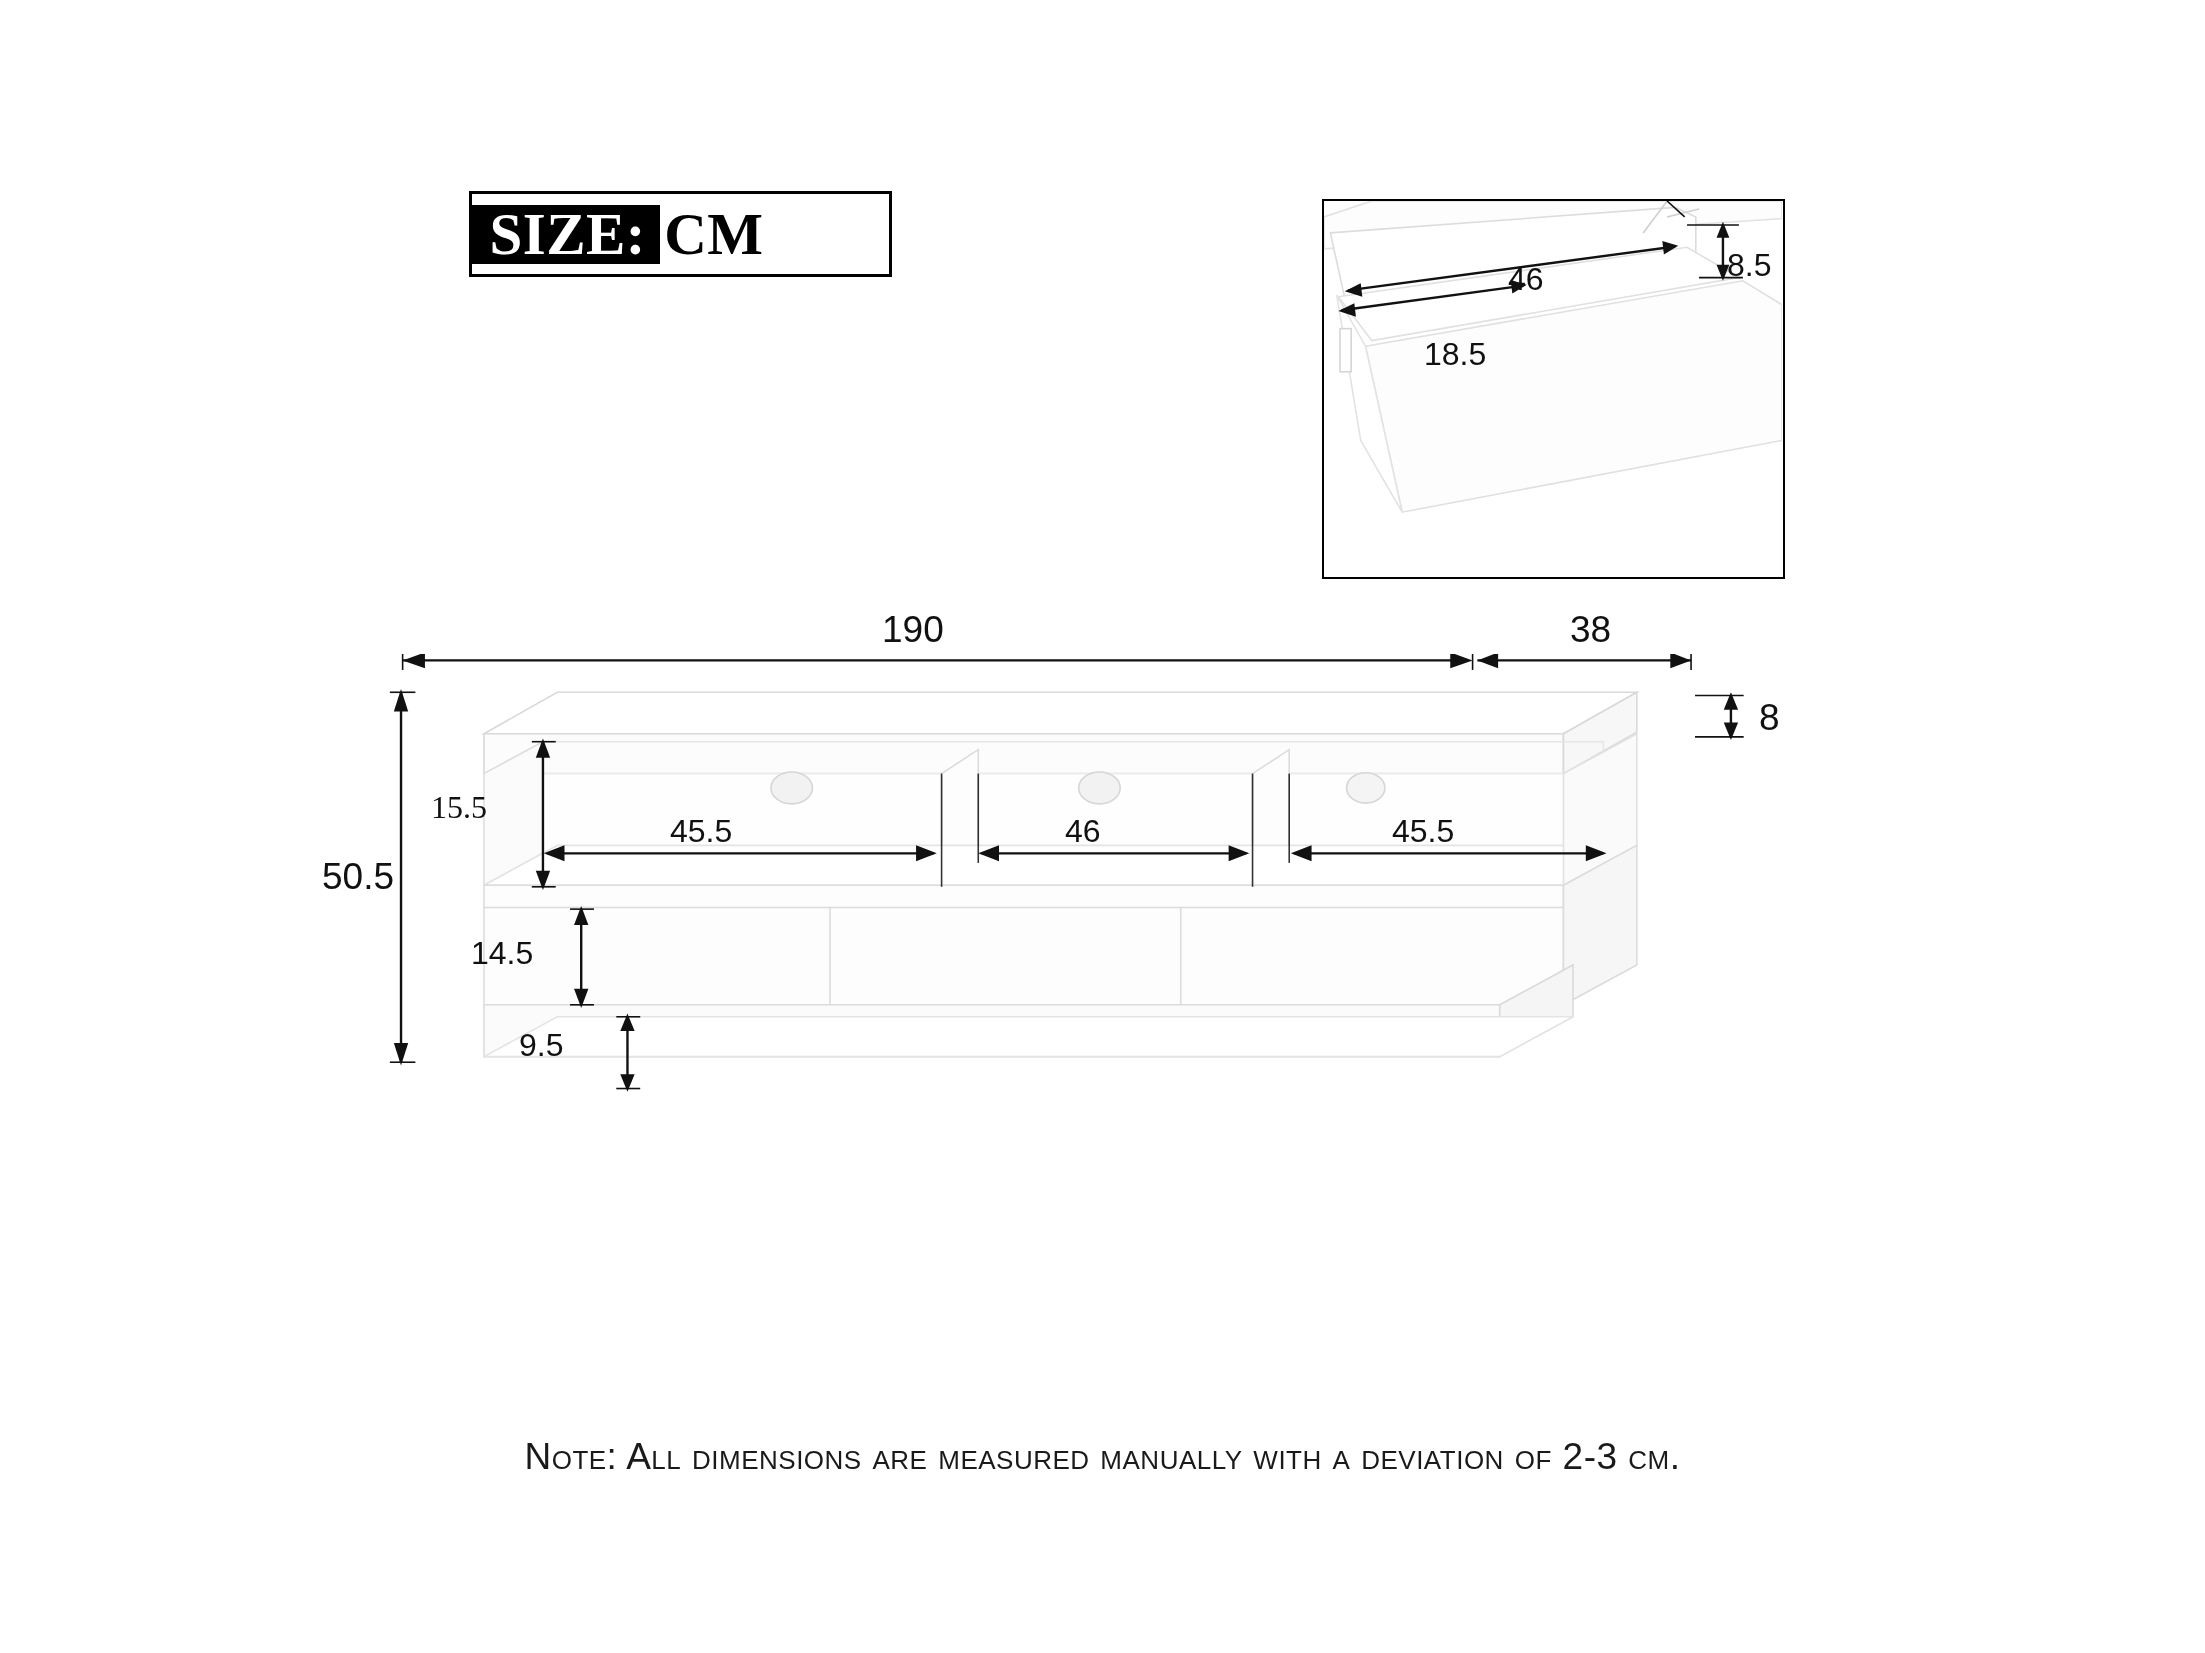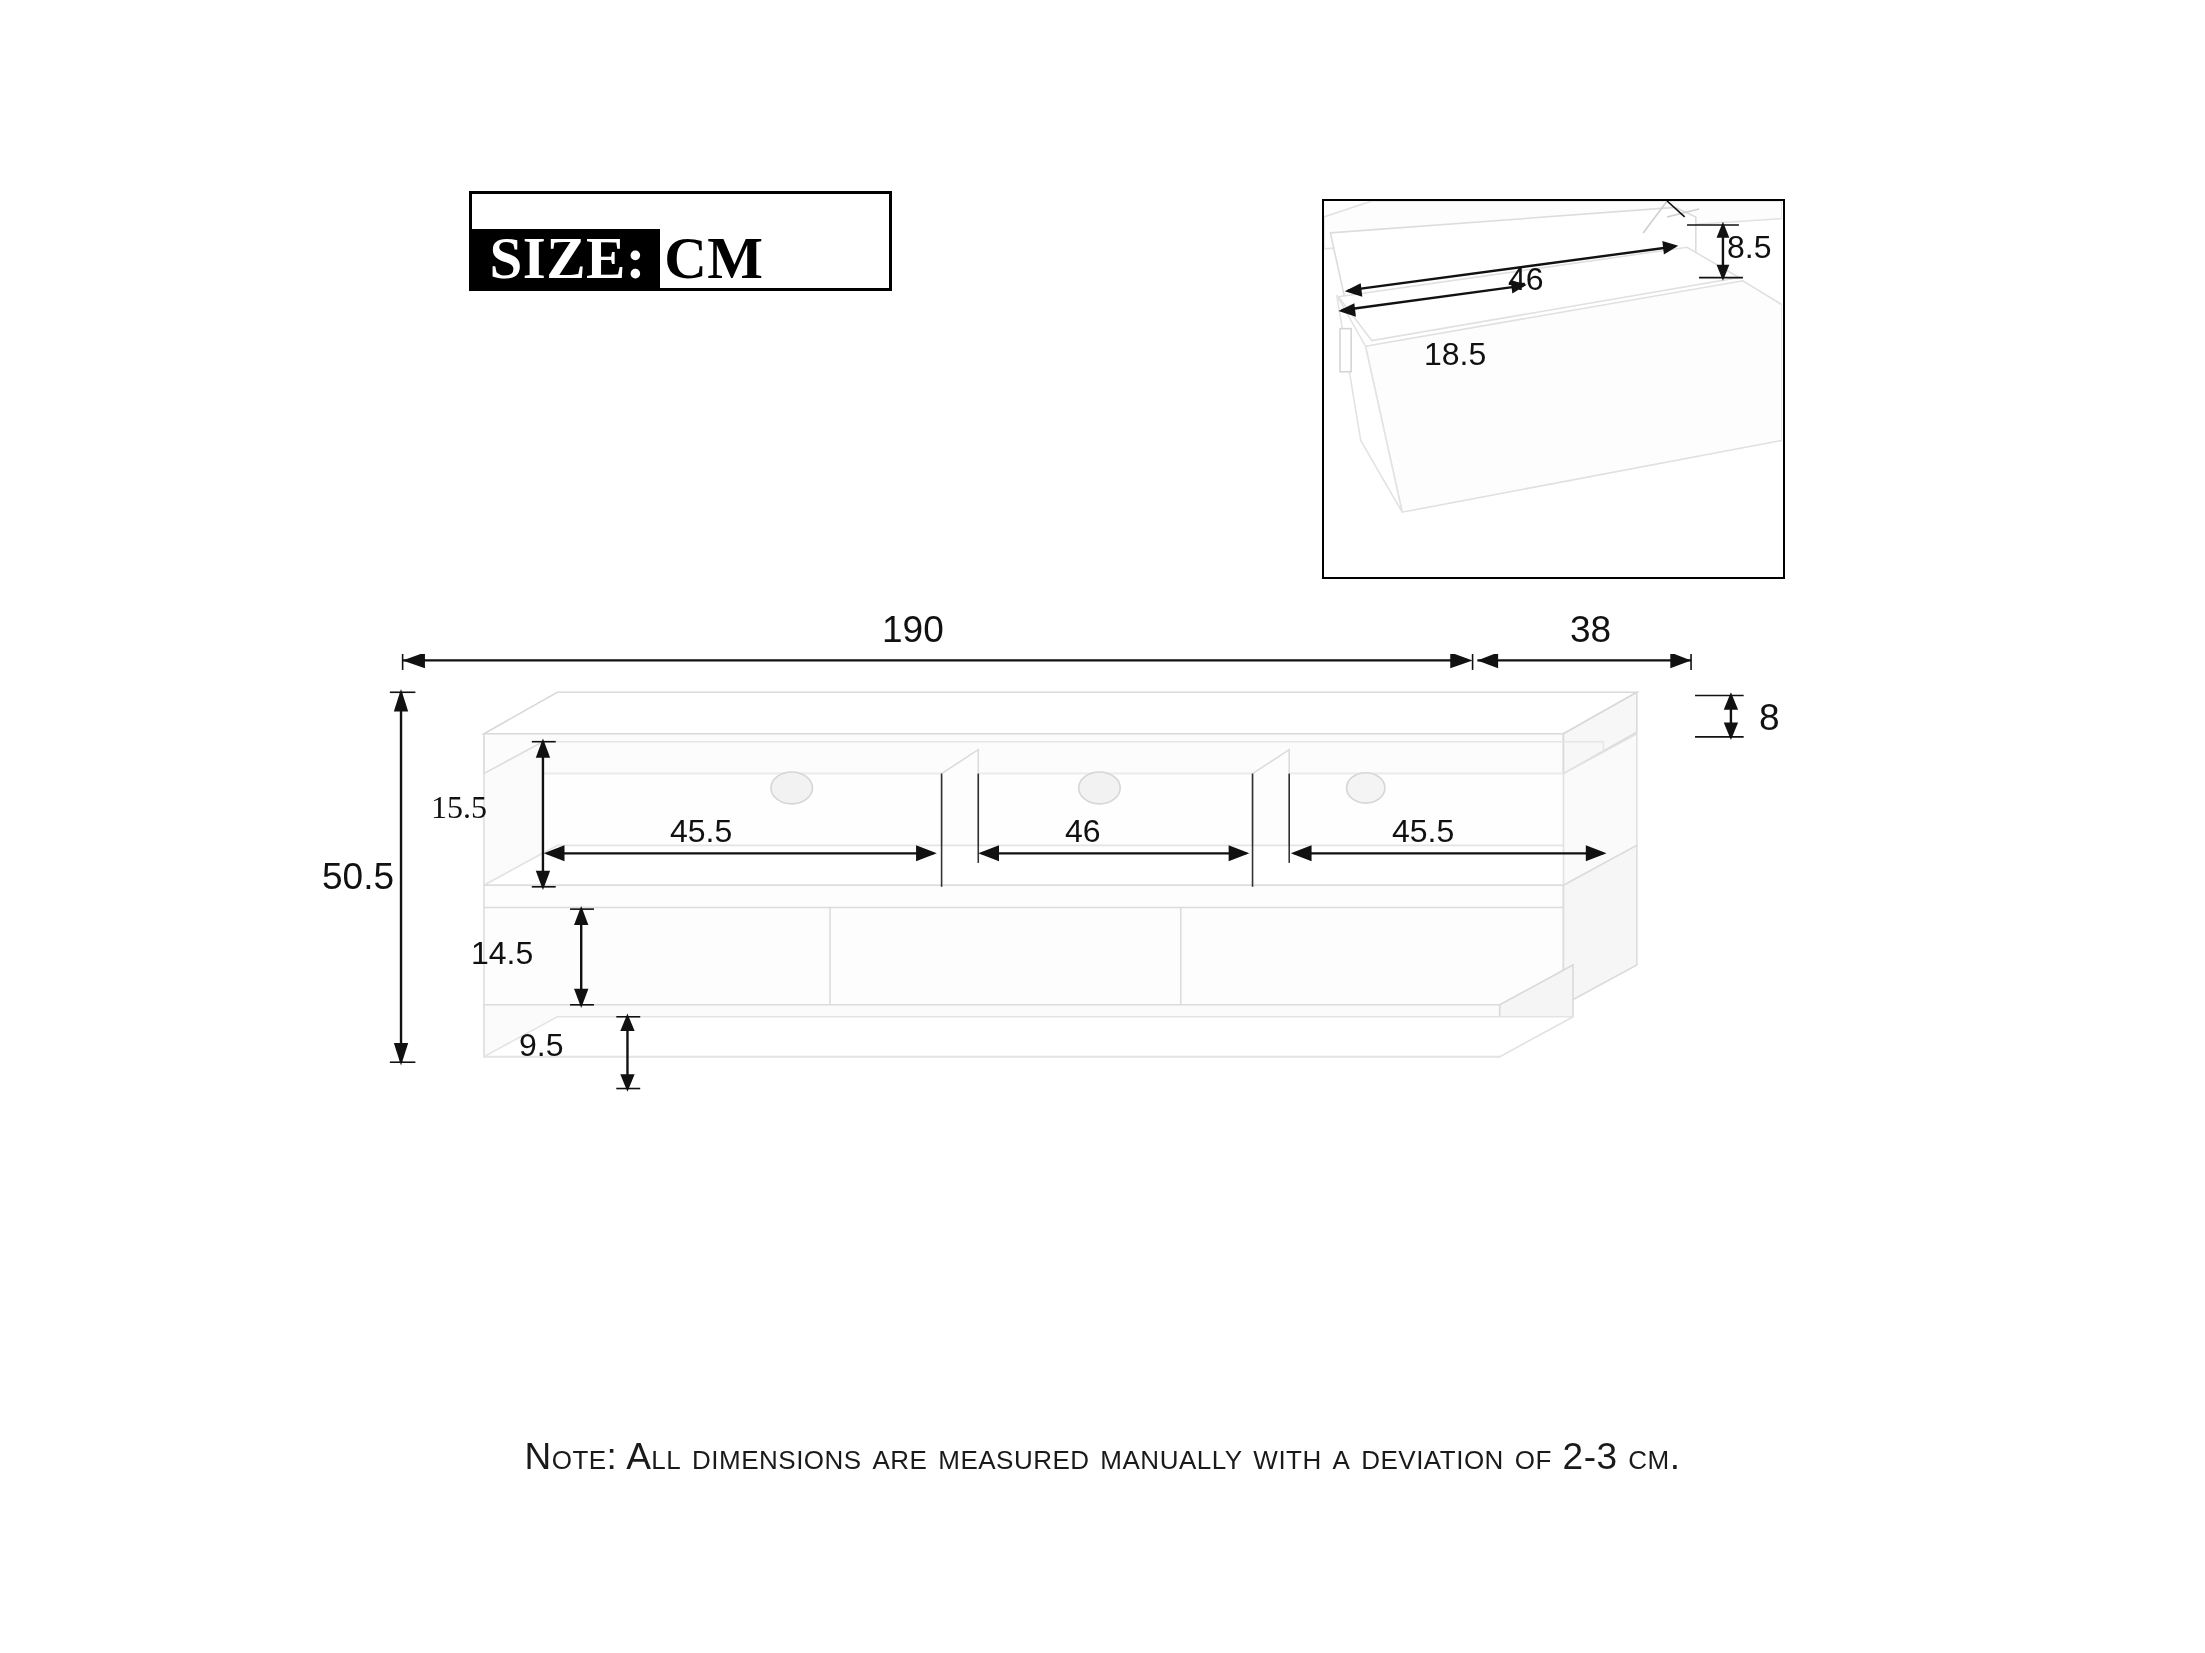--- a/index.html
+++ b/index.html
@@ -15,25 +15,25 @@
     color: #111111;
     overflow: hidden;
   }
 
   
   #size-badge {
     position: absolute;
     left: 469px;
     top: 191px;
     width: 423px;
-    height: 100px;
+    height: 86px;
     border: 3.2px solid #000000;
     box-sizing: border-box;
     display: flex;
-    align-items: flex-end;
+    align-items: center;
   }
   #size-badge .badge-left {
     background: #000000;
     color: #ffffff;
     display: flex;
     align-items: center;
     padding: 0 14.4px 0 17.6px;
   }
   #size-badge .badge-right {
     background: #ffffff;
@@ -156,21 +156,21 @@
       <line x1="470" y1="96" x2="525" y2="96" stroke-width="2"></line>
     </g>
     <polygon points="500,26 492,46 508,46" fill="#111111"></polygon>
     <polygon points="500,100 492,80 508,80" fill="#111111"></polygon>
 
     <line x1="430" y1="0" x2="452" y2="20" stroke="#111111" stroke-width="2"></line>
   </svg>
 
   <div class="dim-label" style="left:184px; top:62px;">46</div>
   <div class="dim-label" style="left:100px; top:137px;">18.5</div>
-  <div class="dim-label" style="left:403px; top:30px;">8.5</div>
+  <div class="dim-label" style="left:403px; top:48px;">8.5</div>
 </div>
 
 <div id="main-drawing">
   <svg width="1468" height="590" viewBox="0 0 1840 740">
 
     <g>
 
       <polygon points="126,100 1480,100 1572,48 218,48" fill="#ffffff" stroke="#d9d9d9" stroke-width="2"></polygon>
 
       <polygon points="126,100 1480,100 1480,150 126,150" fill="#fcfcfc" stroke="#d9d9d9" stroke-width="2"></polygon>

